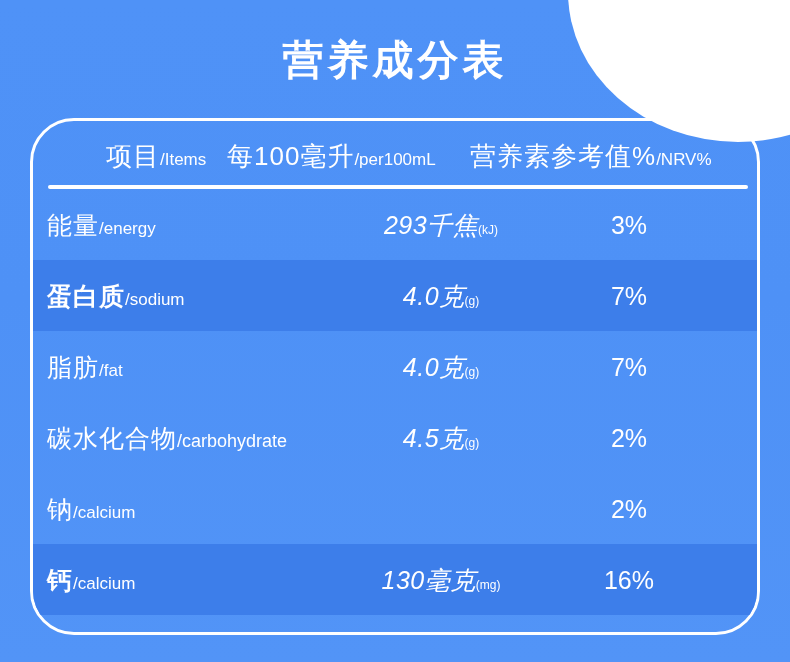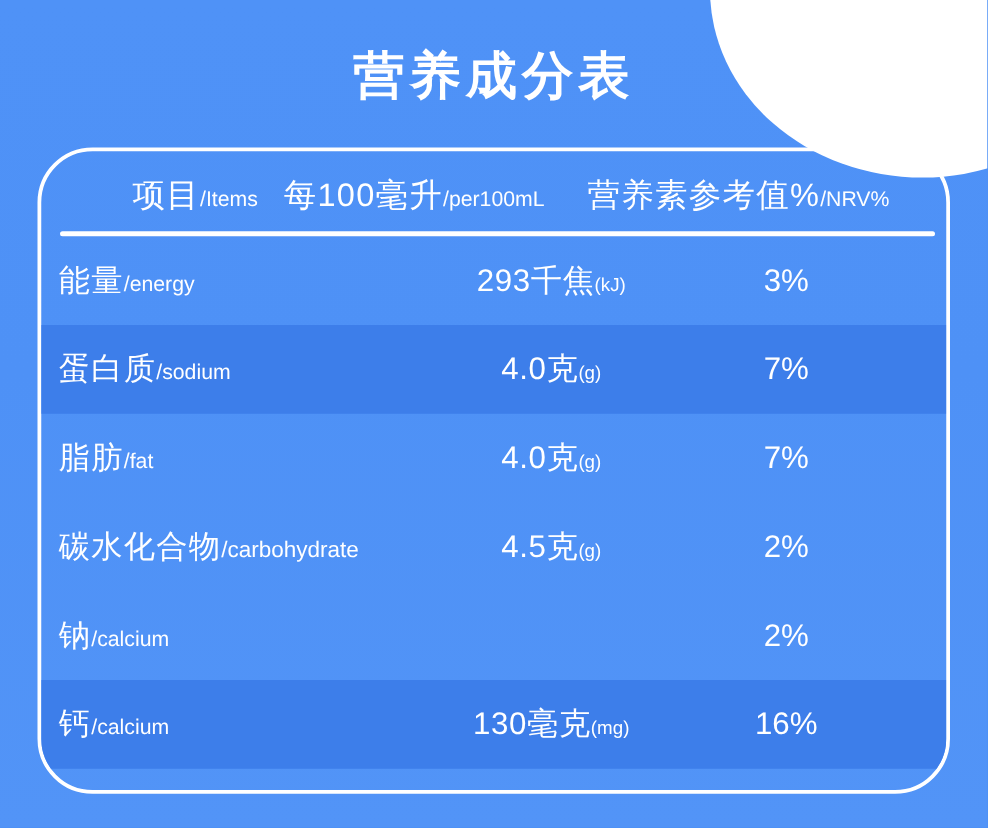--- a/index.html
+++ b/index.html
@@ -135,30 +135,31 @@
   }
   .cell .en {
     font-size: 17px;
   }
   .cell .en.small {
     font-size: 18px;
   }
   .cell .num {
     font-size: 25px;
     letter-spacing: 0.5px;
+    font-style: italic;
   }
   .cell .unit {
-    font-size: 15px;
+    font-size: 12px;
   }
   .cell .pct {
     font-size: 25px;
   }
 
   .row.alt .cell .cn {
-    font-weight: normal;
+    font-weight: bold;
   }
 </style>
 </head>
 <body>
 
 <div id="root">
 
   <div class="corner-circle"></div>
 
   <div class="title">营养成分表</div>

